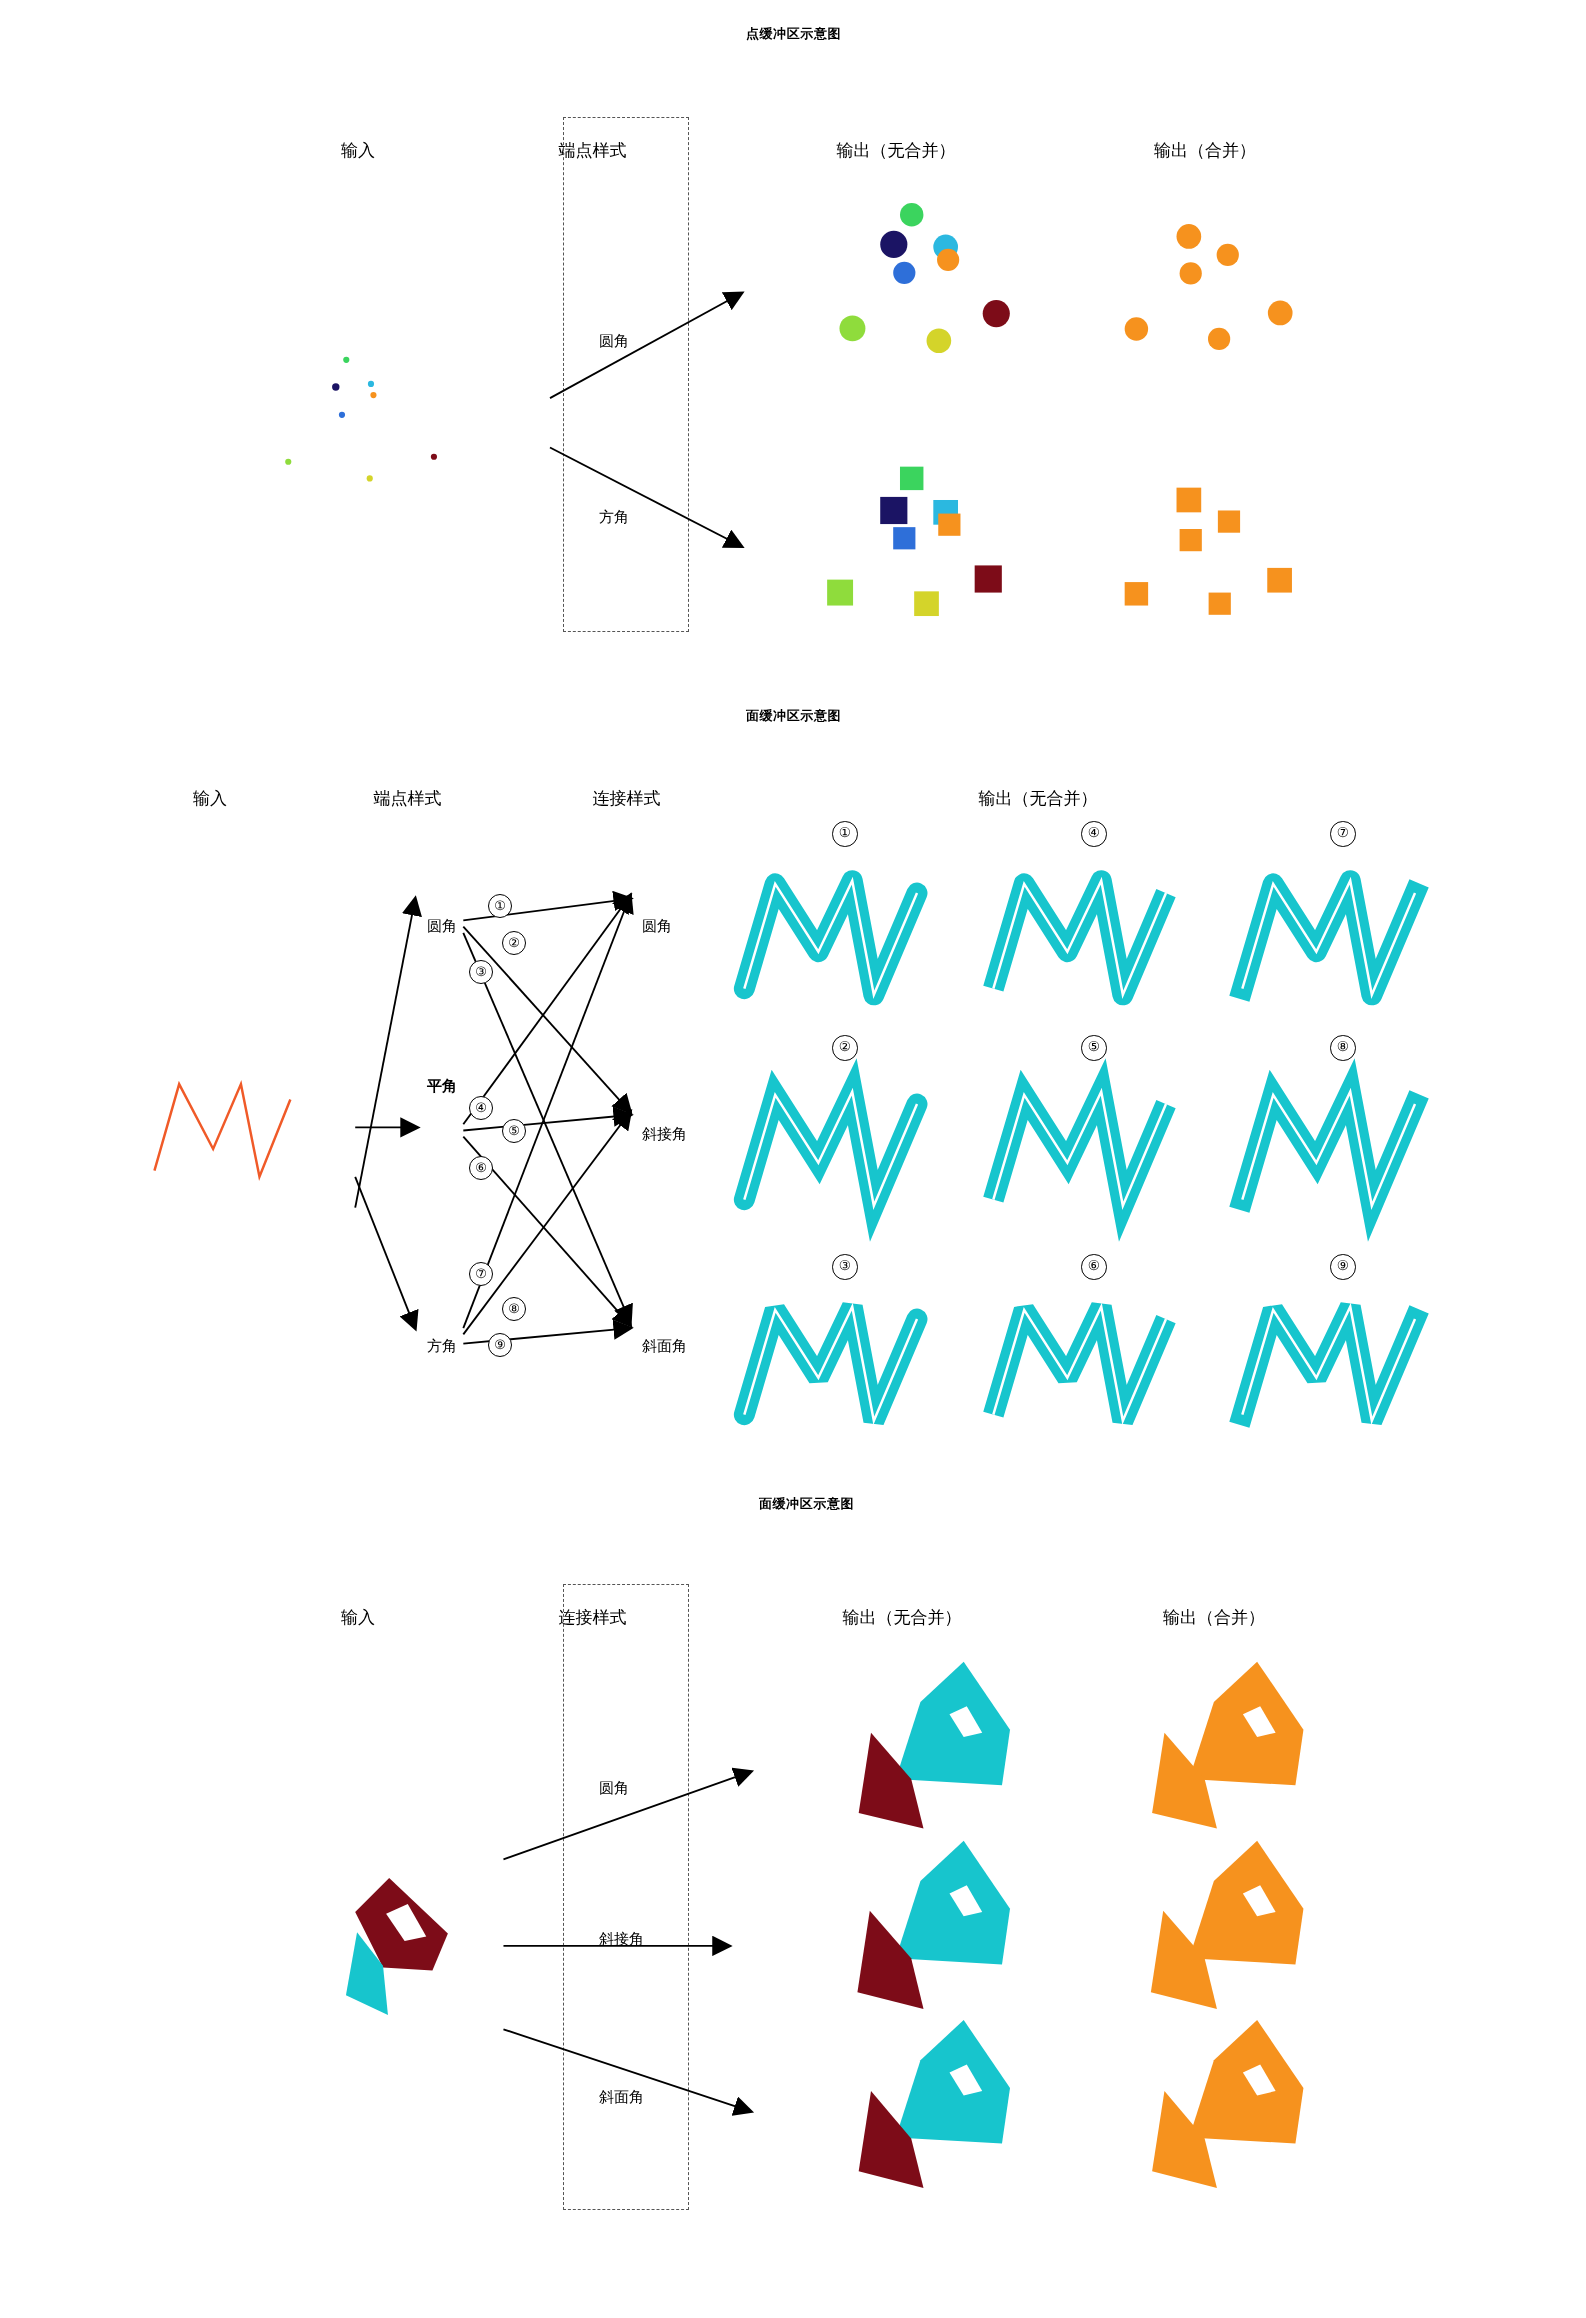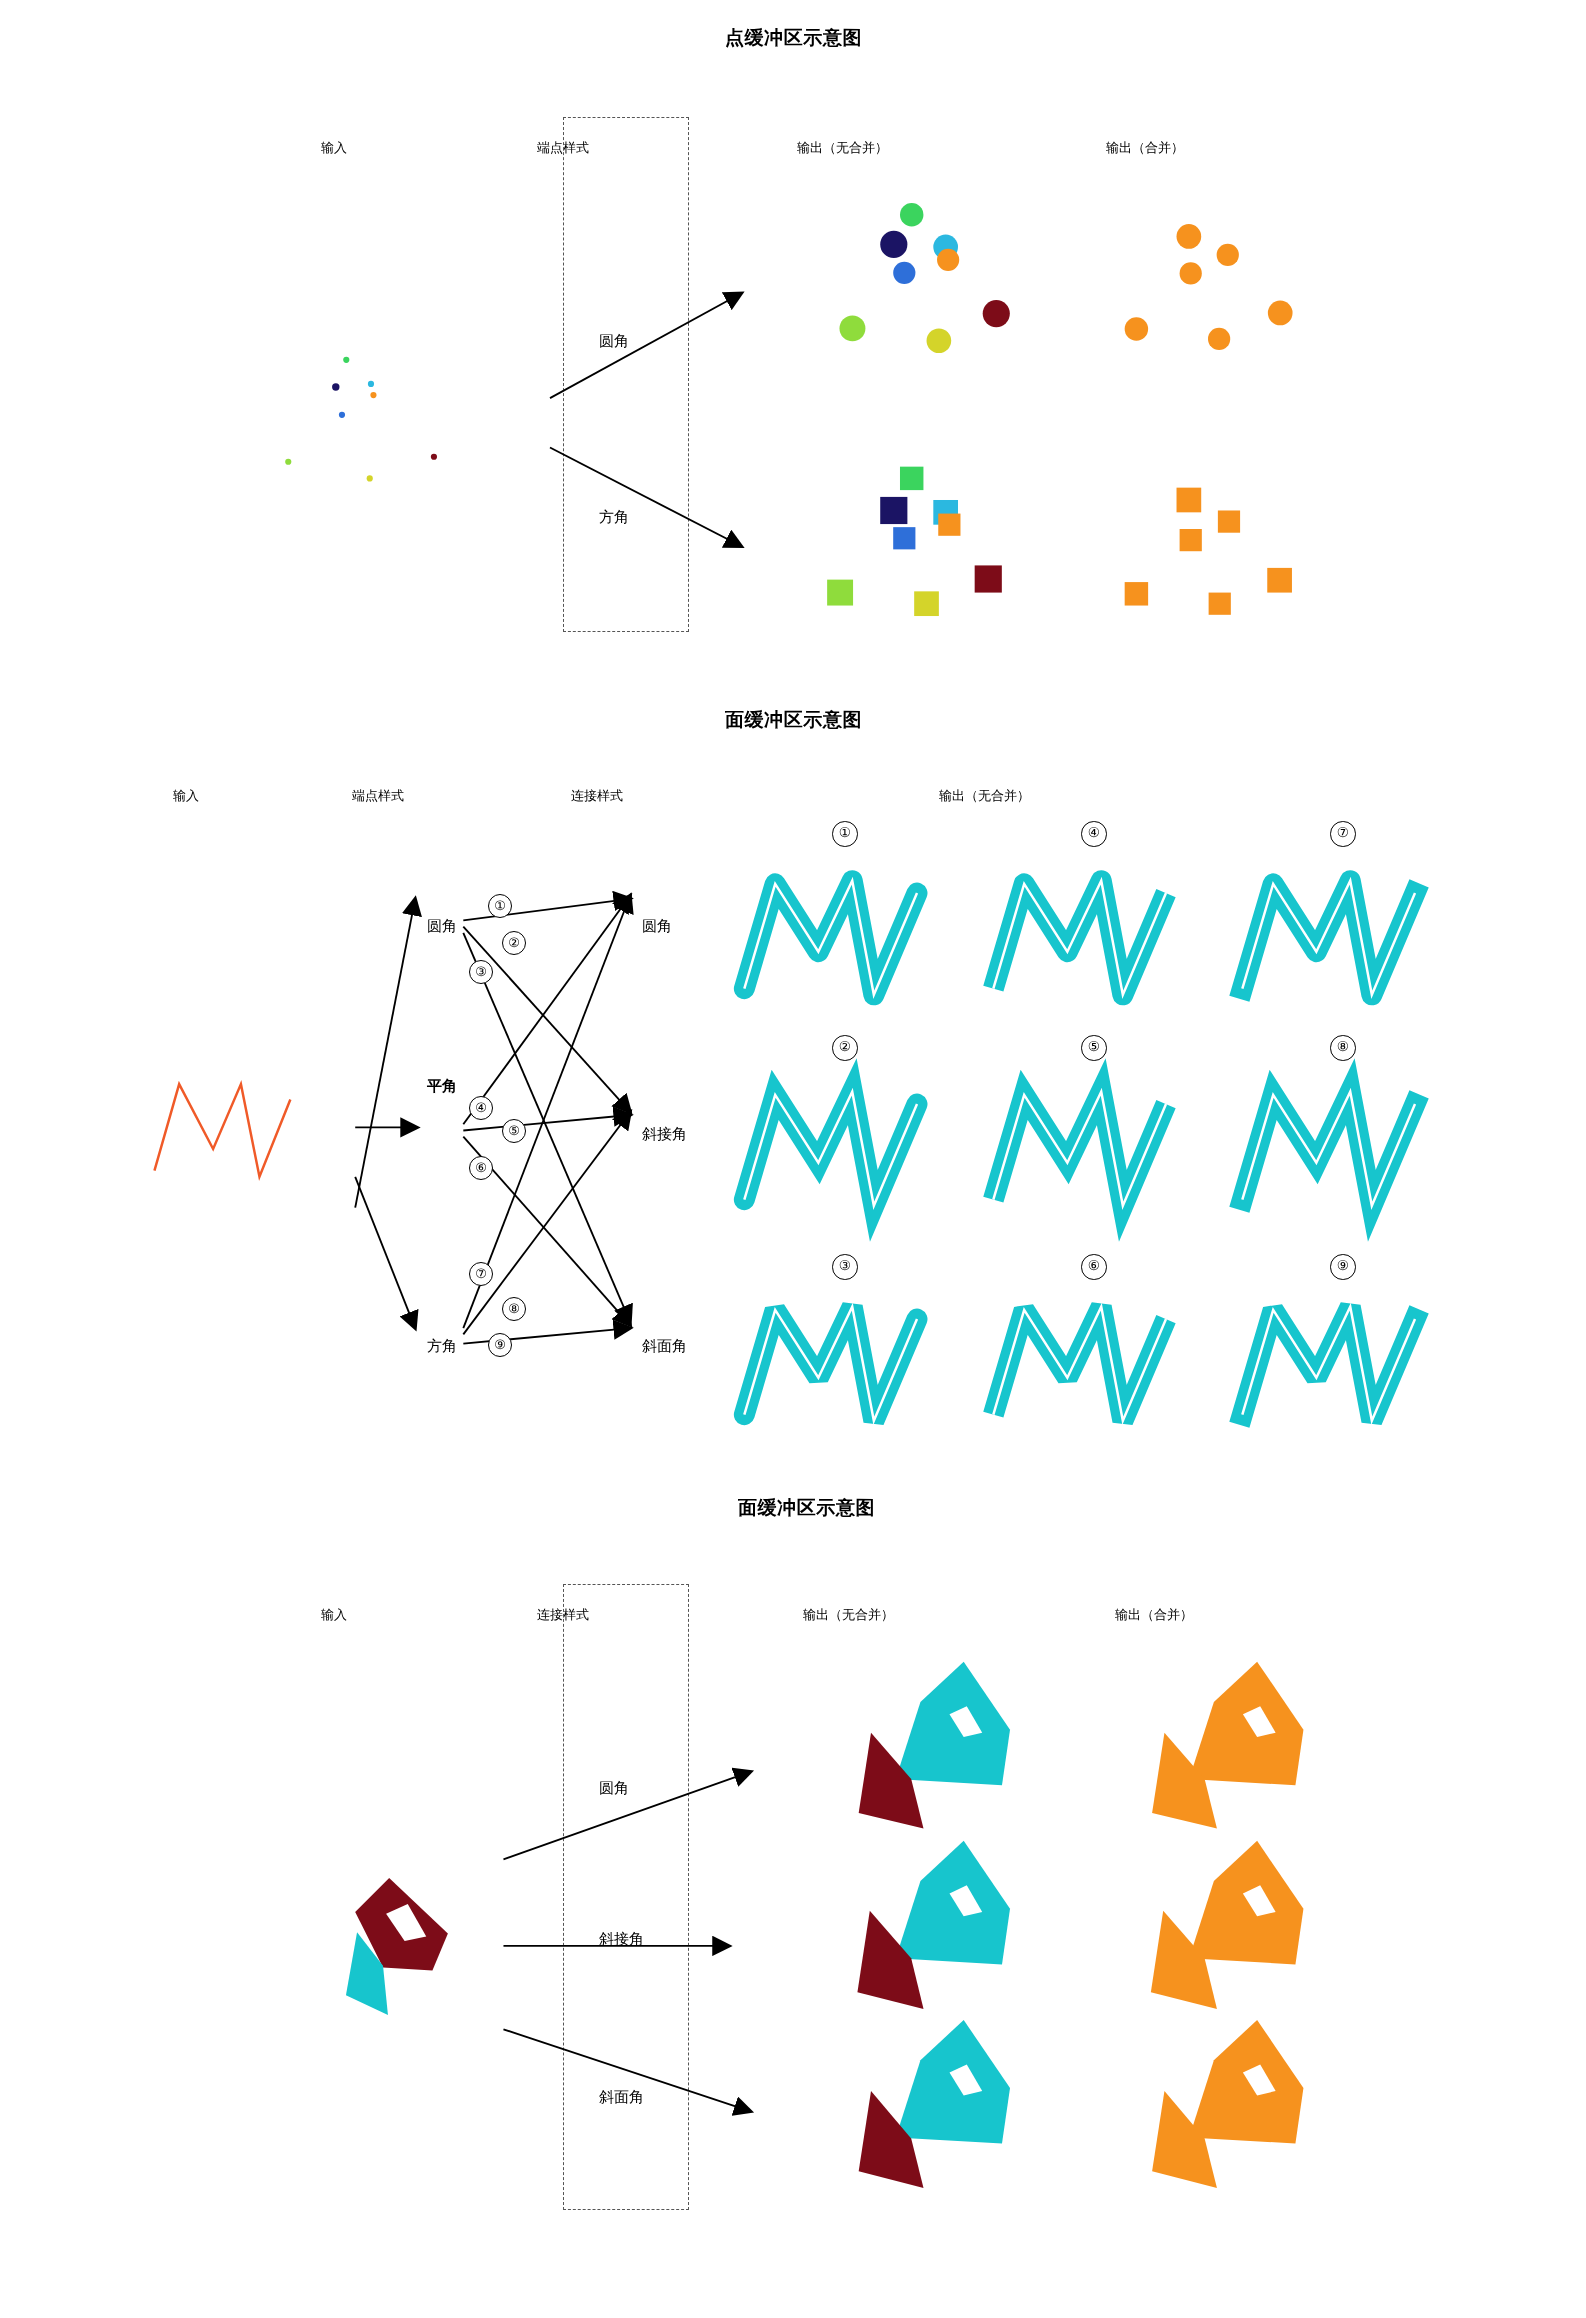--- a/index.html
+++ b/index.html
@@ -12,28 +12,28 @@
     height: 2319px;
     font-family: "Liberation Sans", sans-serif;
     color: #000000;
     position: relative;
     overflow: hidden;
   }
   .section-title {
     position: absolute;
     width: 100%;
     text-align: center;
-    font-size: 19px;
+    font-size: 13px;
     font-weight: bold;
     letter-spacing: 0.6px;
   }
   .col-label {
     position: absolute;
-    font-size: 13px;
-    text-align: left;
+    font-size: 17px;
+    text-align: center;
     white-space: nowrap;
   }
   .small-label {
     position: absolute;
     font-size: 15px;
     white-space: nowrap;
   }
   .dash-box {
     position: absolute;
     border: 1.2px dashed #555;

